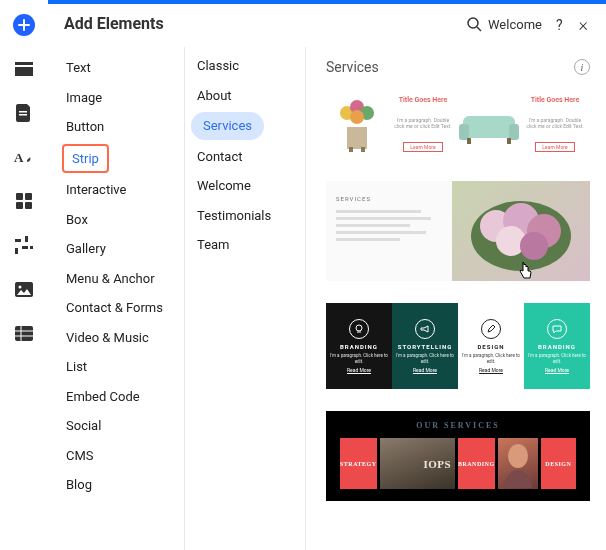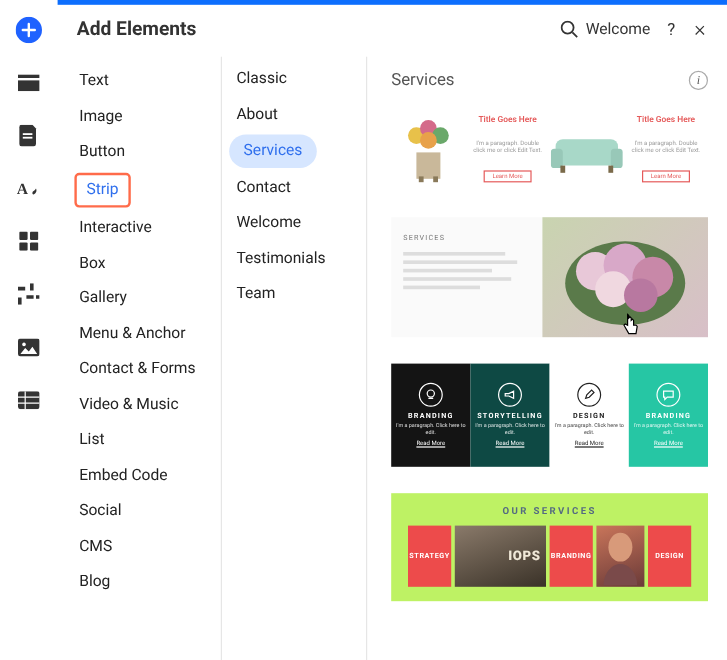--- a/index.html
+++ b/index.html
@@ -52,21 +52,21 @@
   .strip3 .h { font-size: 6px; letter-spacing: 1px; font-weight: 700; margin-bottom: 3px; }
   .strip3 .pp { font-size: 4.5px; line-height: 1.3; opacity: 0.85; margin-bottom: 3px; }
   .strip3 .rm { font-size: 5px; text-decoration: underline; }
   .c-black { background: #141414; }
   .c-dteal { background: #0e4944; }
   .c-white { background: #fff; color: #222 !important; }
   .c-white .ico { color: #222; }
   .c-teal { background: #26c6a4; }
 
   
-  .strip4 { background: #bef264; height: 90px; padding: 10px 14px 12px; display: flex; flex-direction: column; align-items: center; }
+  .strip4 { background: #000000; height: 90px; padding: 10px 14px 12px; display: flex; flex-direction: column; align-items: center; font-family: Liberation Serif, serif; }
   .strip4 .h4 { font-size: 8px; letter-spacing: 2px; color: #546a82; margin-bottom: 8px; font-weight: 700; }
   .strip4 .row { display: flex; gap: 3px; width: 100%; flex: 1; }
   .strip4 .sq { flex: 1; background: #ed4b4b; display: flex; align-items: center; justify-content: center; font-size: 6px; font-weight: 700; letter-spacing: 0.5px; color: #fff; }
   .strip4 .sq.img1 { background: linear-gradient(160deg, #8a7a6a, #3a3228); padding-left: 40px; }
   .strip4 .sq.img2 { background: linear-gradient(160deg, #c9755a, #6a3a38); }
 
   .close-x { font-size: 18px; font-weight: 300; cursor: pointer; color: #333; padding: 0 2px; }
   .help-q { font-size: 14px; cursor: pointer; color: #333; }
 </style>
 </head>

